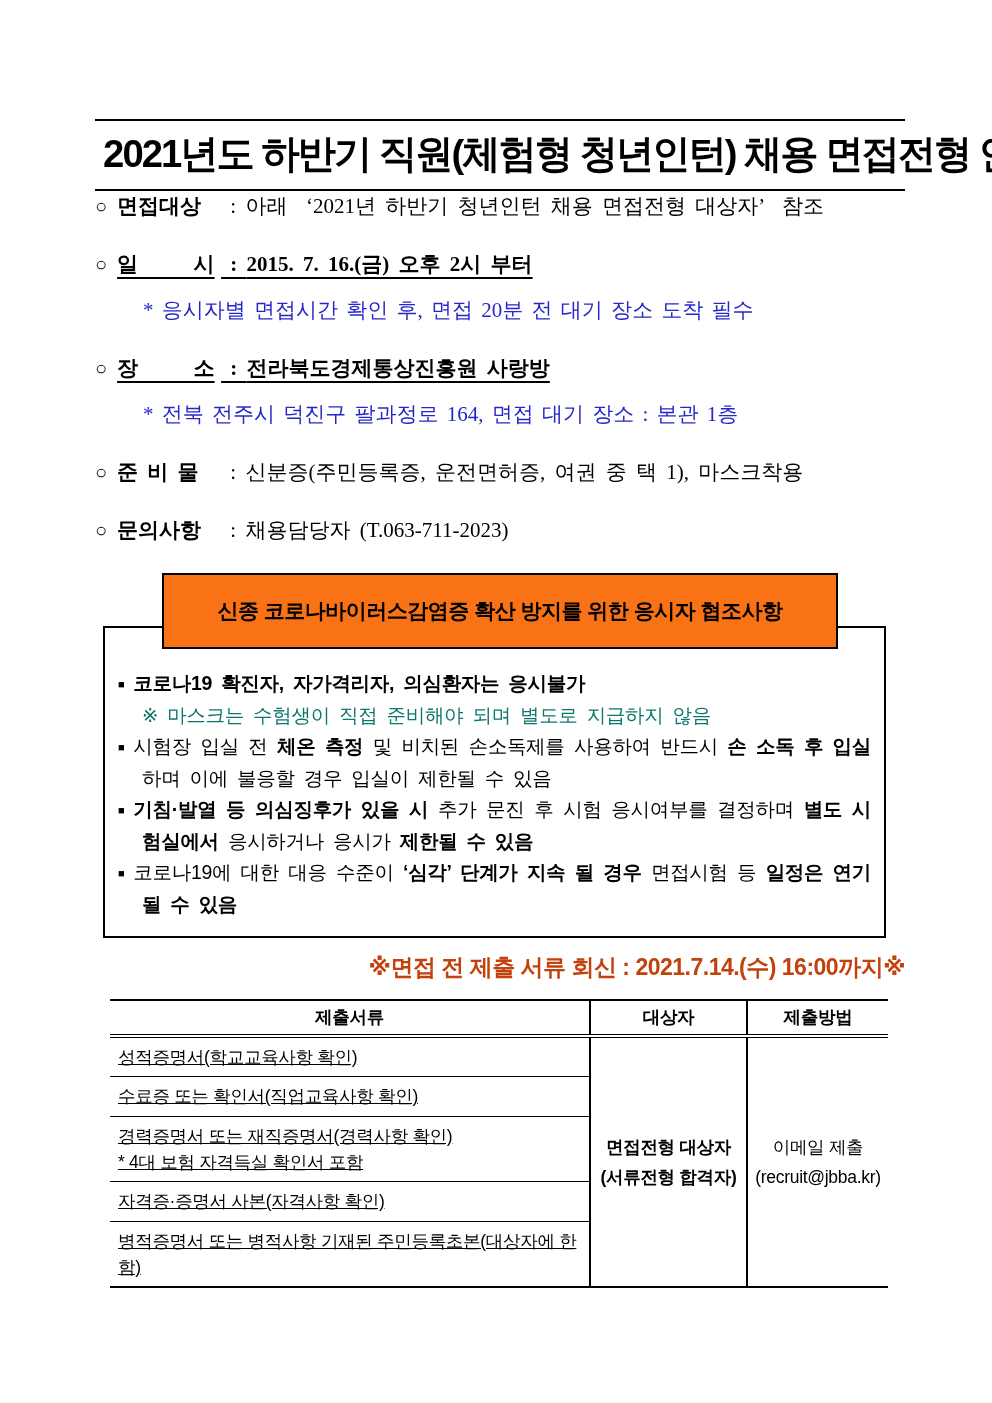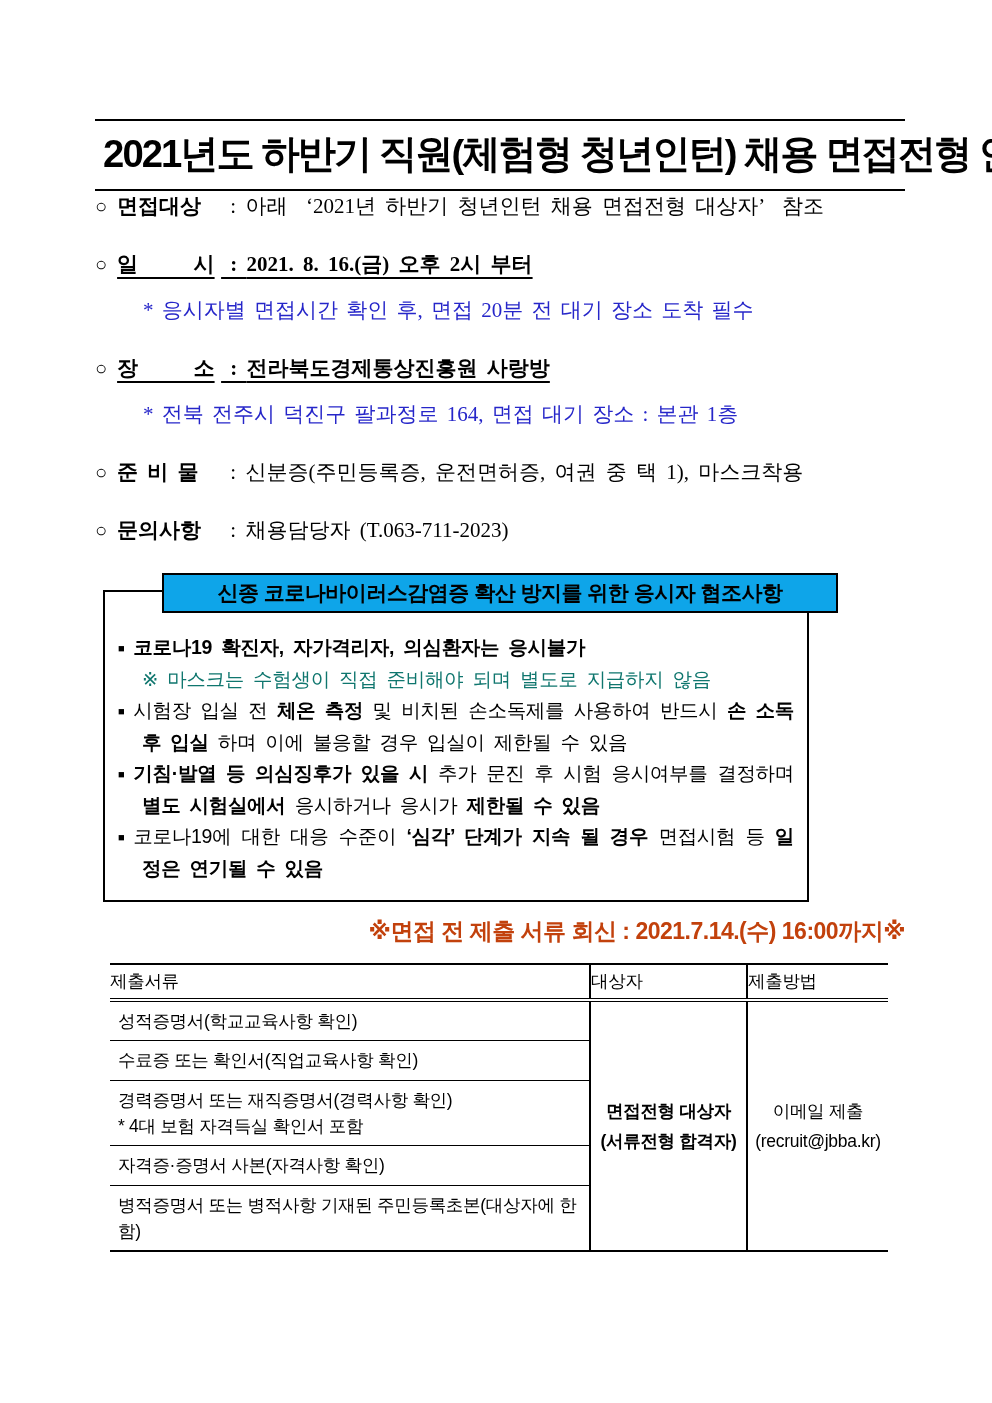--- a/index.html
+++ b/index.html
@@ -55,30 +55,30 @@
     line-height:30px;
     color:#2626c9;
     word-spacing:3px;
   }
 
   
   .covid { position:relative; margin-top:28px; font-family:"Liberation Sans","DejaVu Sans",sans-serif; }
   .covid-header {
     position:relative; z-index:2;
     width:676px; margin:0 auto;
-    background:#0ea5e9;
+    background:#f97316;
     border:2px solid #000;
     text-align:center;
     font-weight:bold; font-size:21px;
-    padding:4px 0;
+    padding:22px 0;
     letter-spacing:-0.5px;
   }
   .covid-body {
     position:relative; z-index:1;
-    width:706px; margin-left:8px; margin-top:-23px;
+    width:783px; margin-left:8px; margin-top:-23px;
     border:2px solid #000;
     padding:40px 13px 16px 13px;
   }
   .cb {
     font-size:19.5px; line-height:31px;
     padding-left:24px; text-indent:-24px;
     white-space:pre-wrap;
     text-align:justify;
     word-spacing:4px;
     letter-spacing:-0.3px;
@@ -112,29 +112,30 @@
     font-family:"Liberation Sans","DejaVu Sans",sans-serif;
     font-size:17.5px;
     border-top:2px solid #000;
     border-bottom:2px solid #000;
     letter-spacing:-0.3px;
   }
   table.docs col.c1 { width:480px; }
   table.docs col.c2 { width:157px; }
   table.docs col.c3 { width:141px; }
   table.docs th {
-    font-weight:normal; text-align:left;
+    font-weight:bold; text-align:center;
     height:36px; vertical-align:middle;
     border-bottom:4px double #000;
   }
   table.docs .vline { border-left:2px solid #000; }
   table.docs td.doc {
     text-align:left; padding:6px 4px 6px 8px;
     height:40px; vertical-align:middle;
     line-height:26px;
+    text-decoration:underline;
   }
   table.docs tr:not(:last-child) td.doc { border-bottom:1.5px solid #000; }
   table.docs td.merge {
     text-align:center; vertical-align:middle;
     line-height:30px;
   }
   table.docs td.target { font-weight:bold; }
   .doc-sub { display:block; }
 </style>
 </head>
@@ -144,21 +145,21 @@
   <div class="content">
 
     <div class="title-band">
       <h1>2021년도 하반기 직원(체험형 청년인턴) 채용 면접전형 안내</h1>
     </div>
 
     <div class="info-list">
 
       <p class="info-item"><span class="circle">○</span><span class="lbl">면접대상</span><span> : </span><span>아래  ‘2021년 하반기 청년인턴 채용 면접전형 대상자’  참조</span></p>
 
-      <p class="info-item"><span class="circle">○</span><span class="u-group strong"><span class="lbl">일      시</span><span> : </span><span>2021. 8. 16.(금) 오후 2시 부터</span></span></p>
+      <p class="info-item"><span class="circle">○</span><span class="u-group strong"><span class="lbl">일      시</span><span> : </span><span>2015. 7. 16.(금) 오후 2시 부터</span></span></p>
 
       <p class="info-note">* 응시자별 면접시간 확인 후, 면접 20분 전 대기 장소 도착 필수</p>
 
       <p class="info-item"><span class="circle">○</span><span class="u-group strong"><span class="lbl">장      소</span><span> : </span><span>전라북도경제통상진흥원 사랑방</span></span></p>
 
       <p class="info-note">* 전북 전주시 덕진구 팔과정로 164, 면접 대기 장소 : 본관 1층</p>
 
       <p class="info-item"><span class="circle">○</span><span class="lbl">준 비 물</span><span> : </span><span>신분증(주민등록증, 운전면허증, 여권 중 택 1), 마스크착용</span></p>
 
       <p class="info-item"><span class="circle">○</span><span class="lbl">문의사항</span><span> : </span><span>채용담당자 (T.063-711-2023)</span></p>

